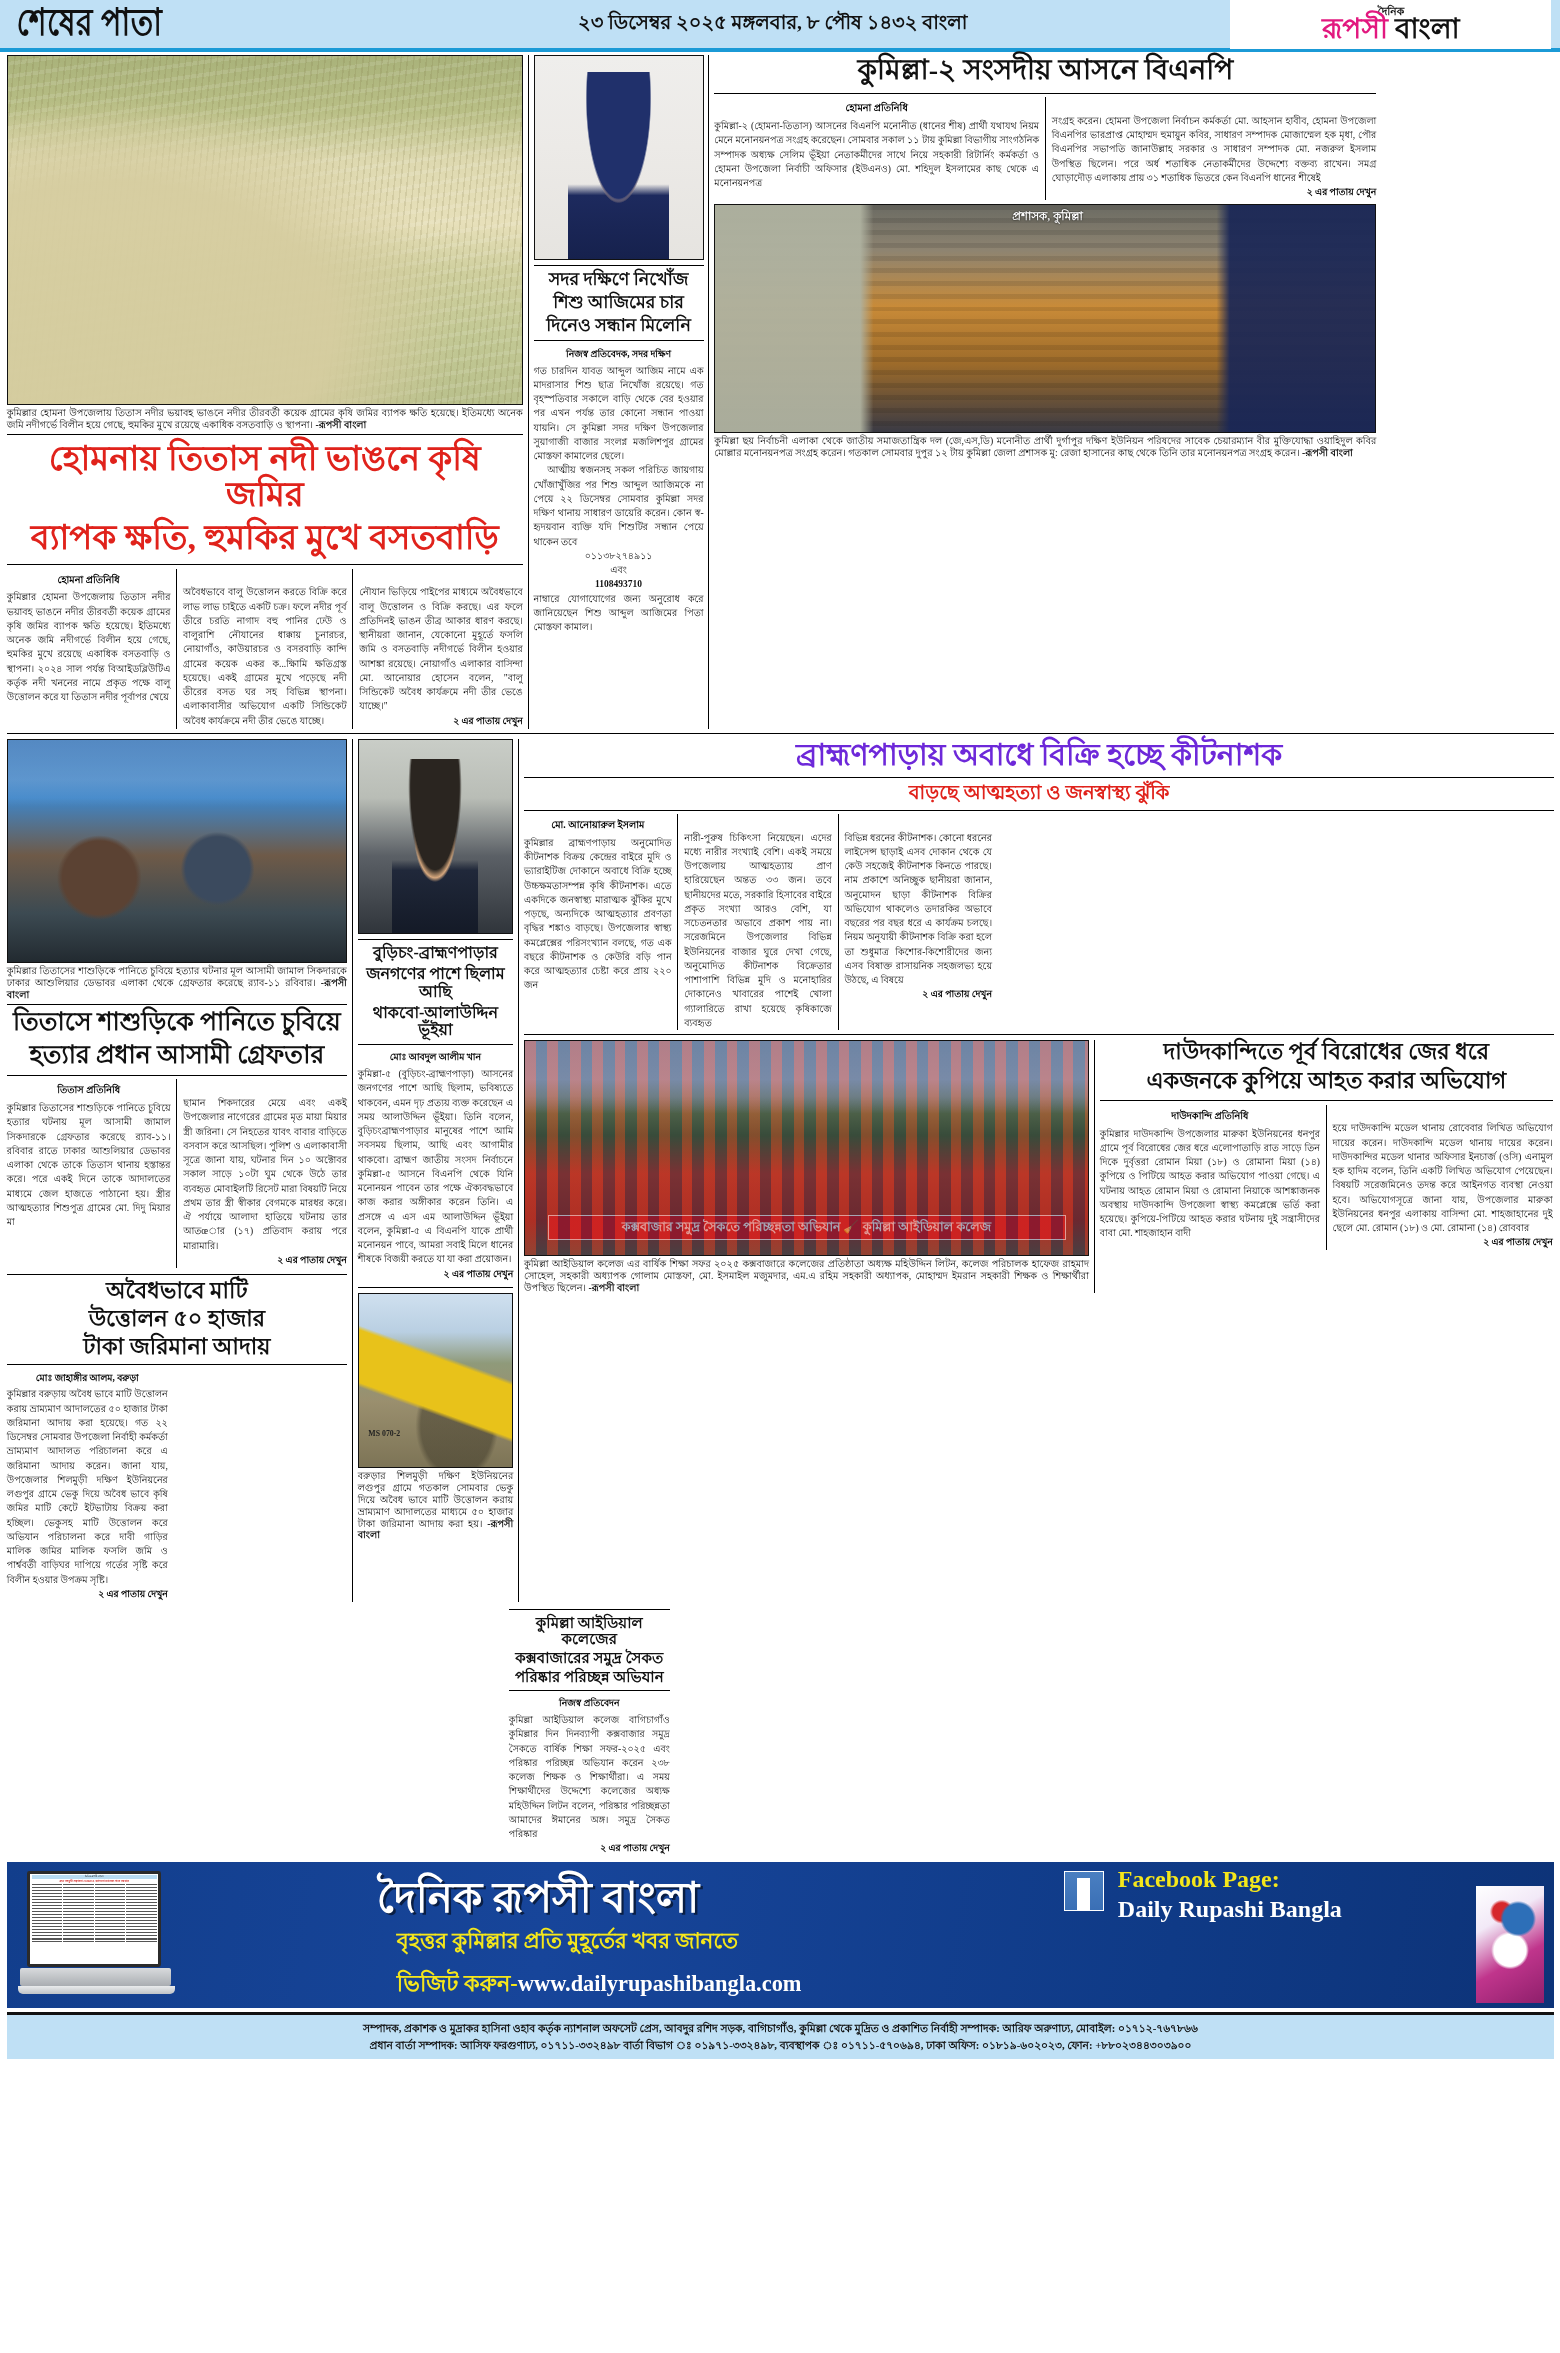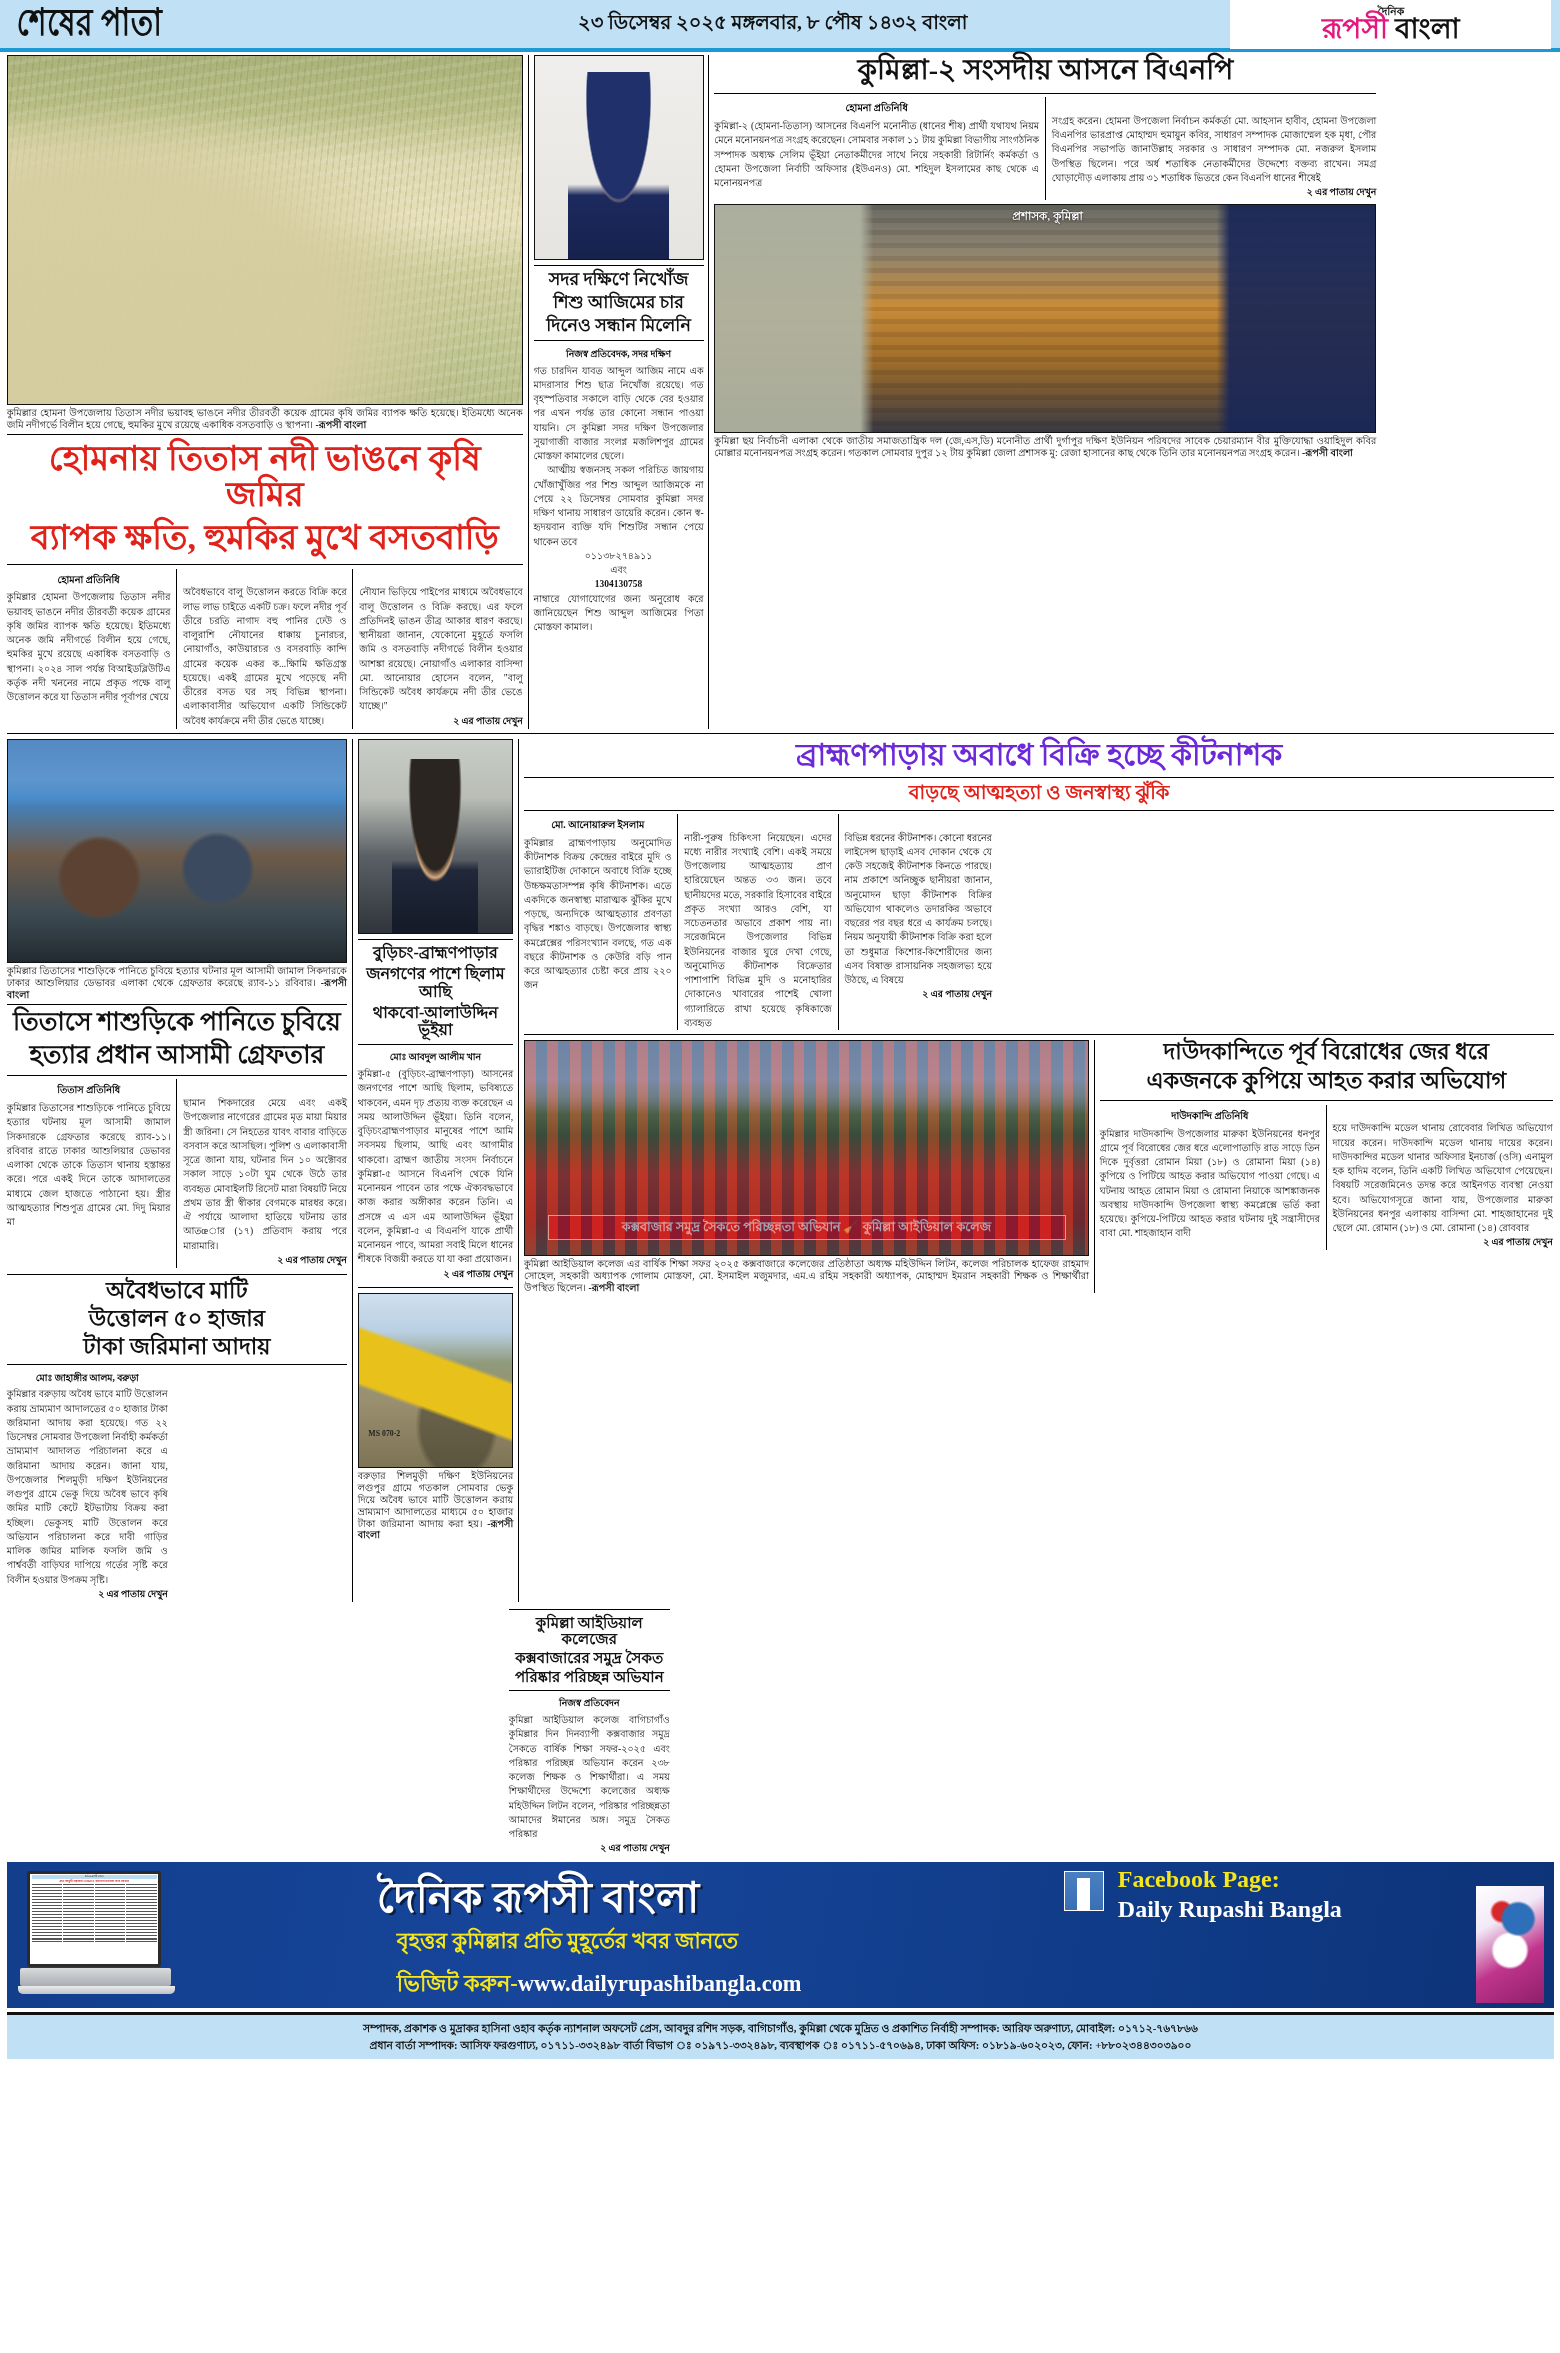--- a/index.html
+++ b/index.html
@@ -277,21 +277,21 @@
         <div class="rule-thick" style="margin-top:4.9px;"></div>
         <div class="hl-blk" style="font-size:17.5px;">সদর দক্ষিণে নিখোঁজ</div>
         <div class="hl-blk" style="font-size:17.5px;padding-top:3.9px;">শিশু আজিমের চার</div>
         <div class="hl-blk" style="font-size:17.5px;padding-top:3.9px;">দিনেও সন্ধান মিলেনি</div>
         <div class="rule-thin" style="margin-top:5.8px;"></div>
         <div class="byline" style="font-size:9.3px;">নিজস্ব প্রতিবেদক, সদর দক্ষিণ</div>
         <div class="txt">গত চারদিন যাবত আব্দুল আজিম নামে এক মাদরাসার শিশু ছাত্র নিখোঁজ রয়েছে। গত বৃহস্পতিবার সকালে বাড়ি থেকে বের হওয়ার পর এখন পর্যন্ত তার কোনো সন্ধান পাওয়া যায়নি। সে কুমিল্লা সদর দক্ষিণ উপজেলার সুয়াগাজী বাজার সংলগ্ন মজলিশপুর গ্রামের মোস্তফা কামালের ছেলে।</div>
         <div class="txt" style="text-indent:13.6px;">আত্মীয় স্বজনসহ সকল পরিচিত জায়গায় খোঁজাখুঁজির পর শিশু আব্দুল আজিমকে না পেয়ে ২২ ডিসেম্বর সোমবার কুমিল্লা সদর দক্ষিণ থানায় সাধারণ ডায়েরি করেন। কোন স্ব-হৃদয়বান ব্যক্তি যদি শিশুটির সন্ধান পেয়ে থাকেন তবে</div>
         <div class="txt" style="text-align:center;font-weight:normal;">০১১৩৮২৭৪৯১১</div>
         <div class="txt" style="text-align:center;">এবং</div>
-        <div class="txt" style="text-align:center;font-weight:bold;">1304130758</div>
+        <div class="txt" style="text-align:center;font-weight:bold;">1108493710</div>
         <div class="txt">নাম্বারে যোগাযোগের জন্য অনুরোধ করে জানিয়েছেন শিশু আব্দুল আজিমের পিতা মোস্তফা কামাল।</div>
       </div>
 
       <div class="vline" style="align-self:stretch;"></div>
 
       <div class="col" style="width:662px;">
         <div class="hl-blk" style="font-size:28px;">কুমিল্লা-২ সংসদীয় আসনে বিএনপি</div>
         <div class="rule" style="margin-top:7.8px;"></div>
         <div class="subcols">
           <div class="subcol">

